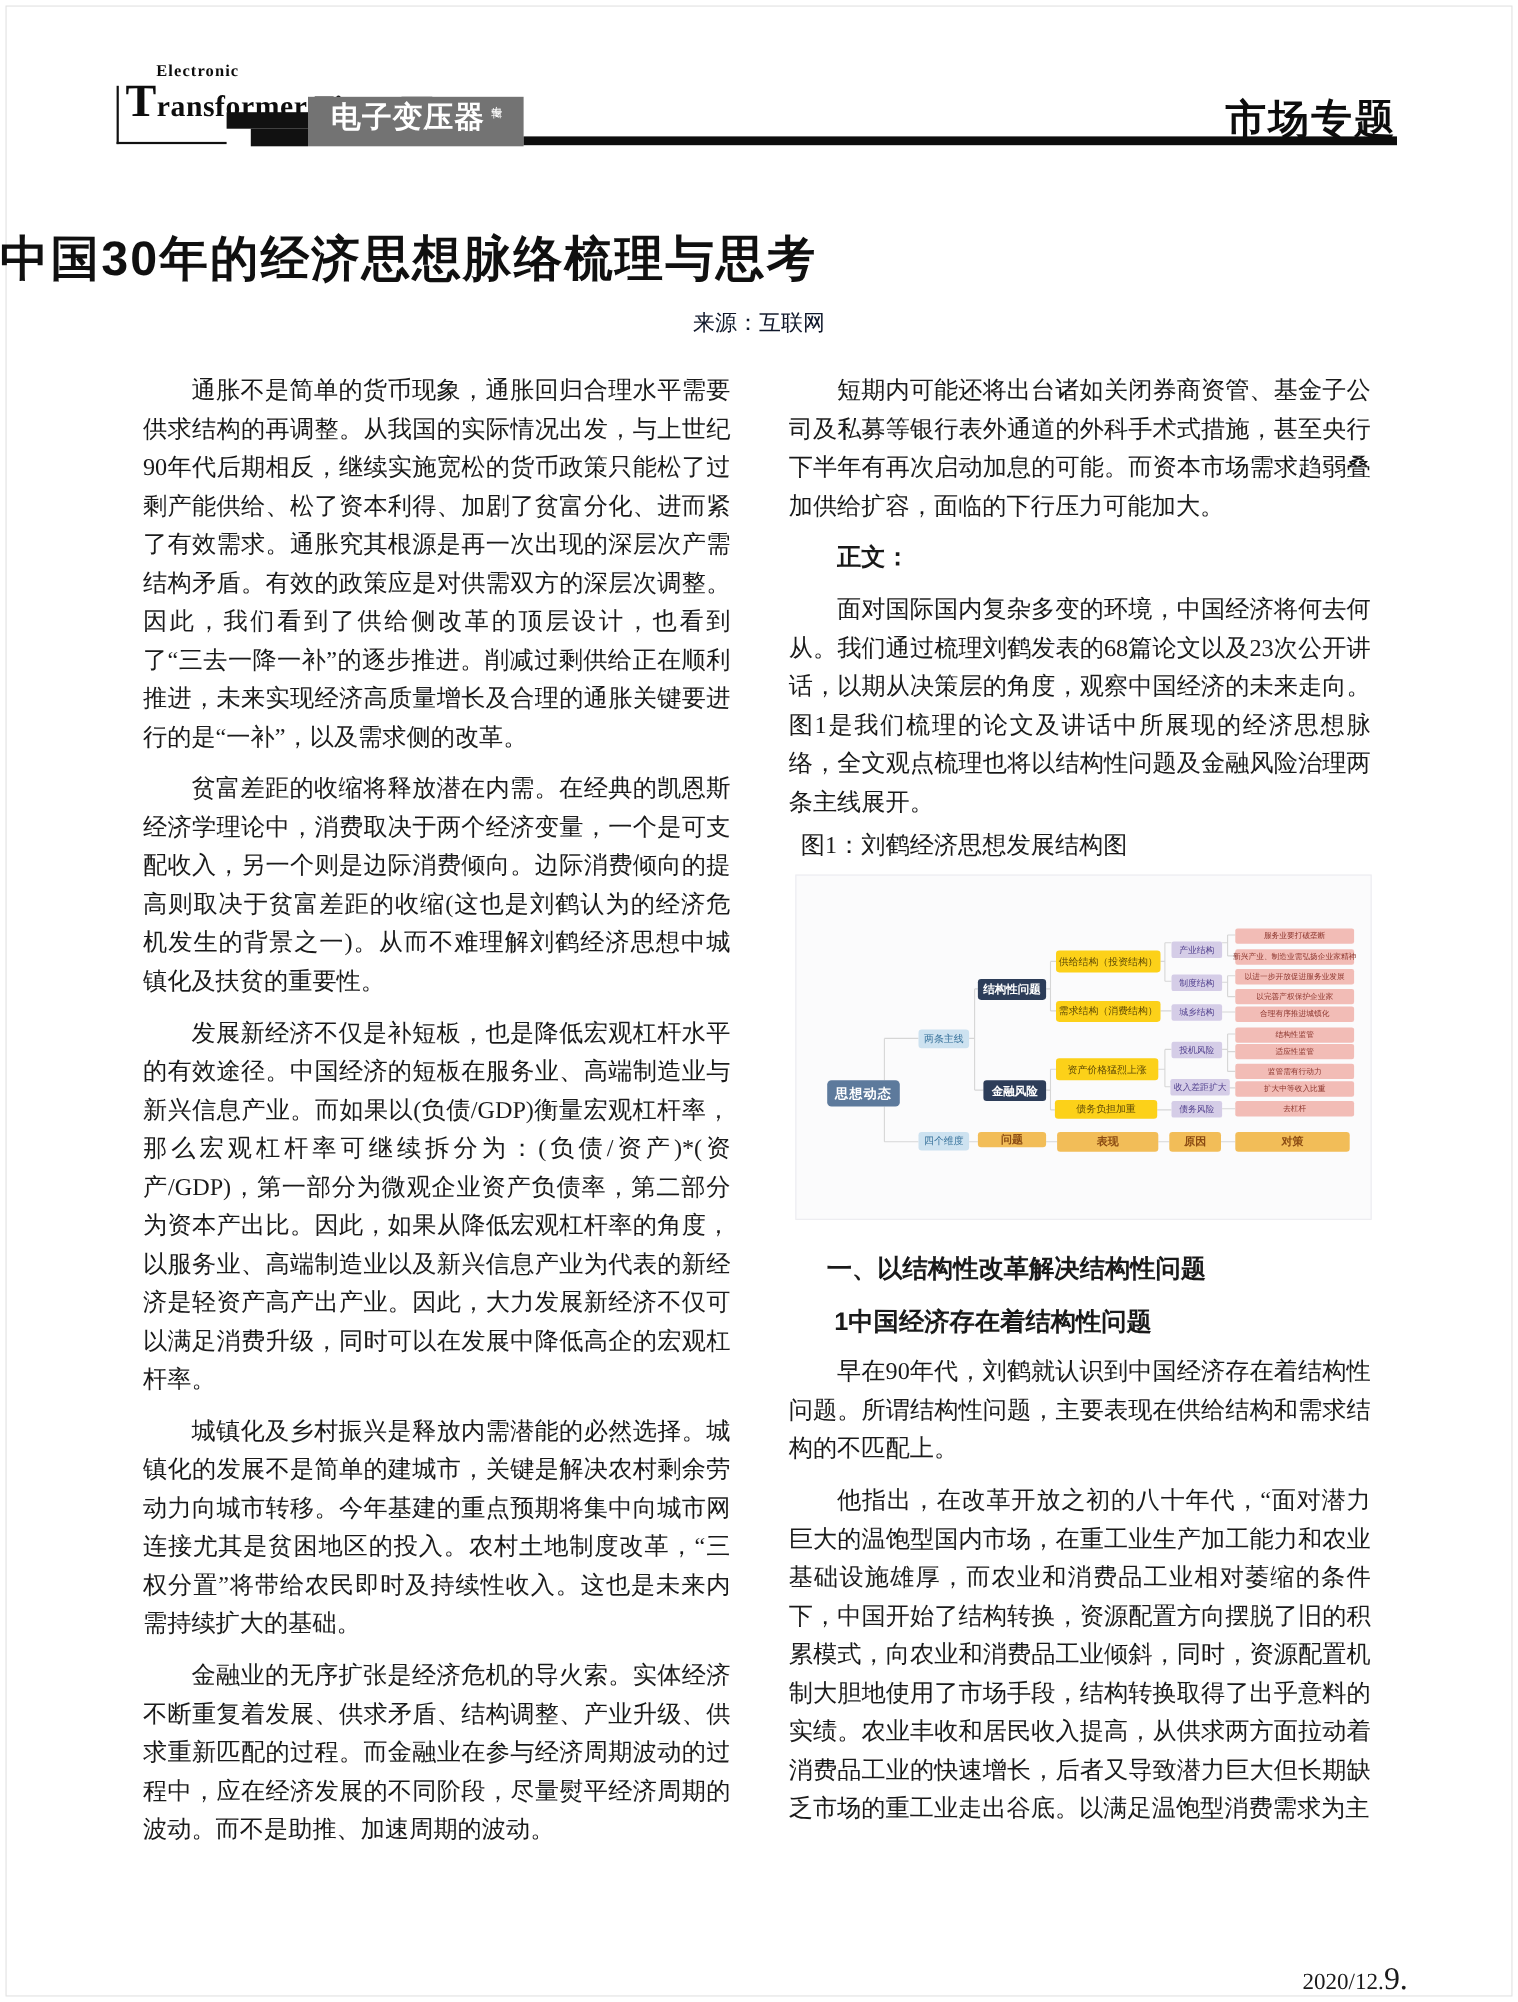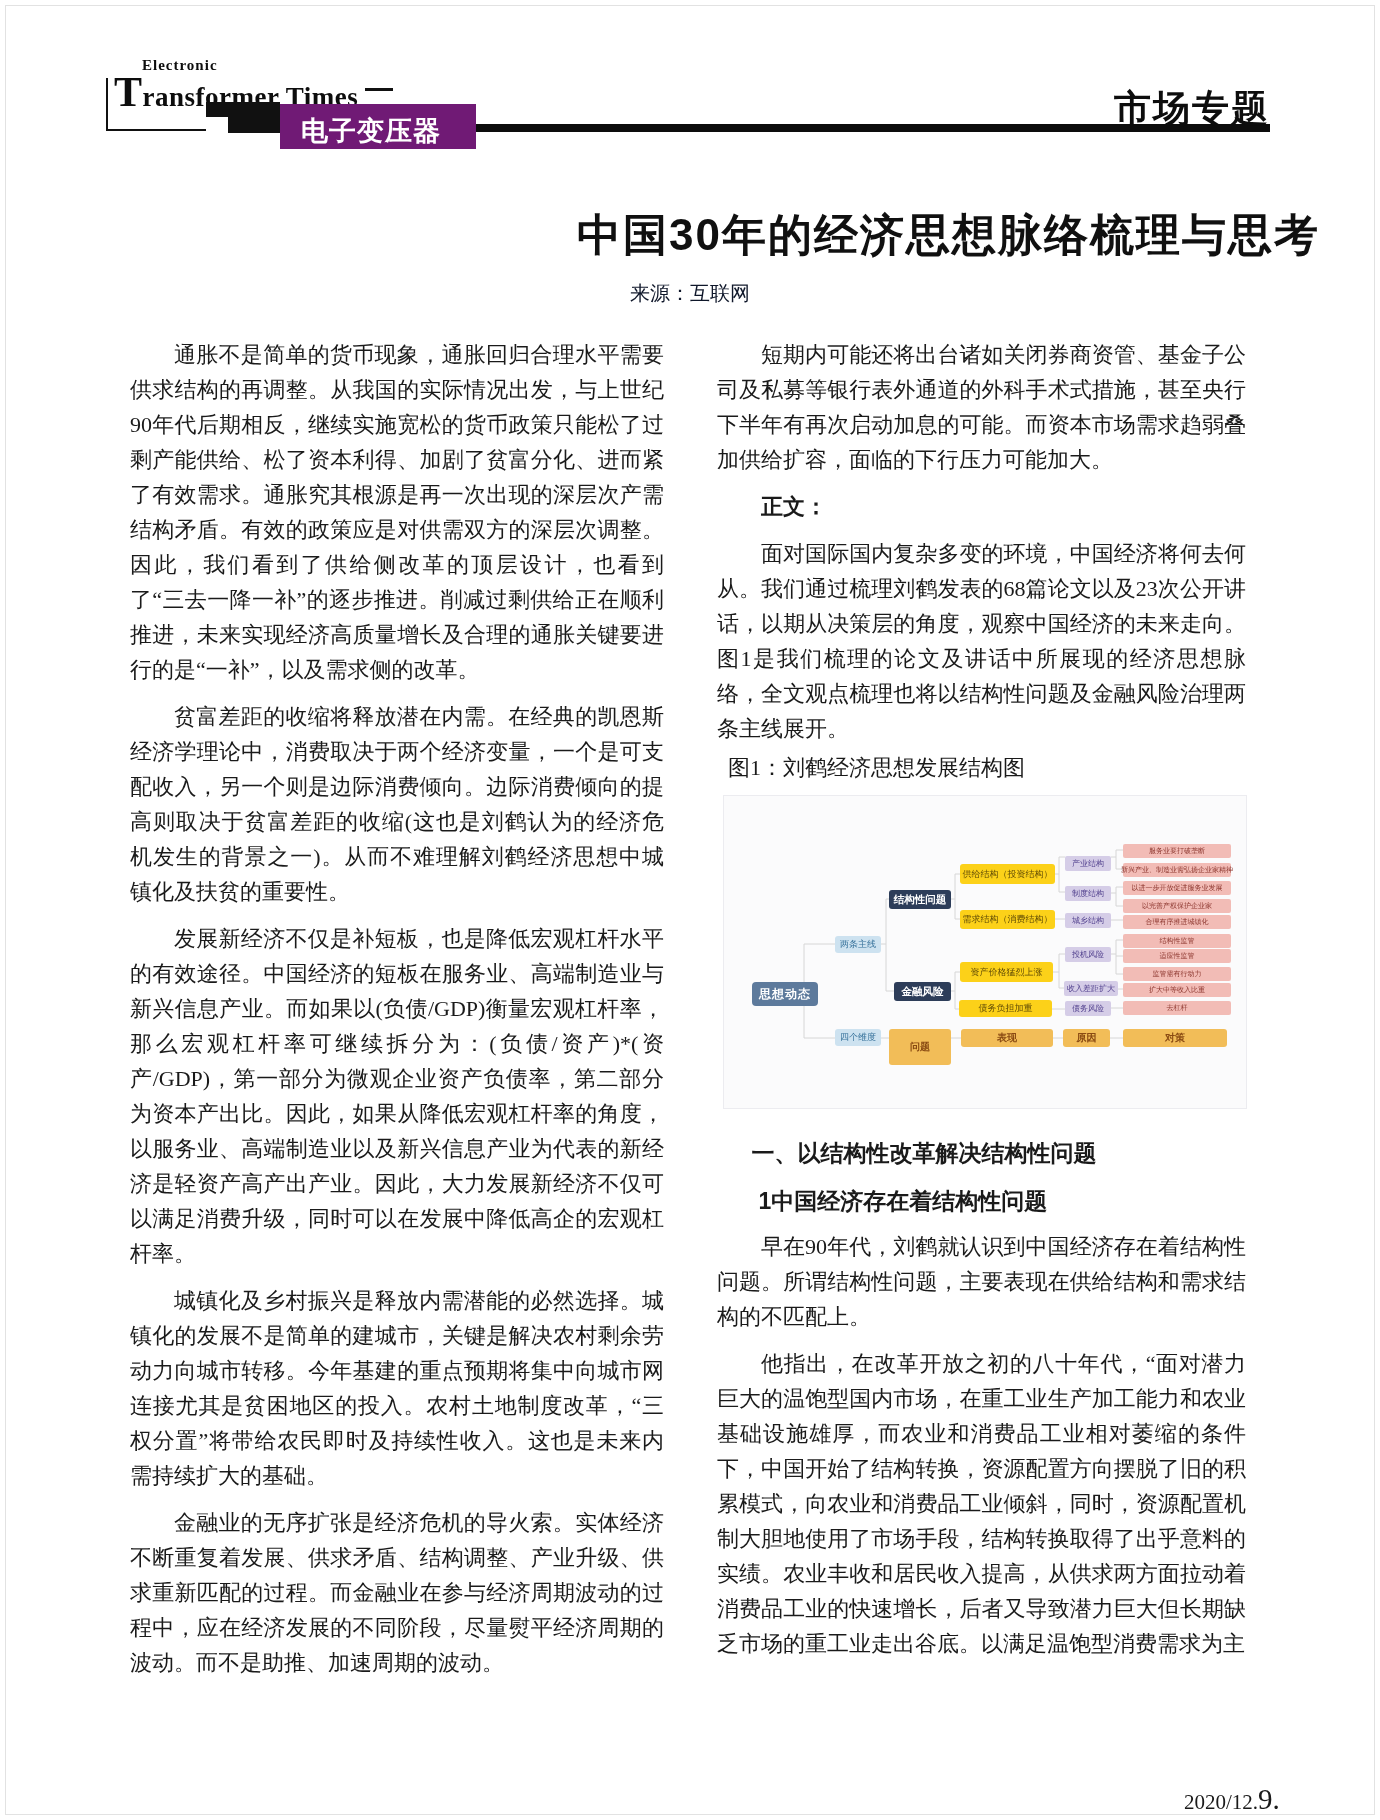--- a/index.html
+++ b/index.html
@@ -11,31 +11,31 @@
   .logo-top{position:absolute;left:142px;top:57px;font-family:"Liberation Serif",serif;
             font-weight:700;font-size:15px;letter-spacing:1px;color:#0d0d0d;}
   .logo-main{position:absolute;left:114px;top:68px;font-family:"Liberation Serif",serif;
              font-weight:700;font-size:27px;letter-spacing:0.5px;color:#0d0d0d;}
   .logo-main::first-letter{font-size:42px;}
   .rule-v{position:absolute;left:106px;top:78px;width:2px;height:53px;background:#111;}
   .rule-h{position:absolute;left:106px;top:129px;width:100px;height:2px;background:#111;}
   .logo-dash{position:absolute;left:365px;top:88px;width:28px;height:3px;background:#111;}
   .step1{position:absolute;left:206px;top:102px;width:74px;height:15px;background:#111;}
   .step2{position:absolute;left:228px;top:117px;width:52px;height:16px;background:#111;}
-  .badge{position:absolute;left:280px;top:104px;width:196px;height:45px;background:#701a75;
-         display:flex;align-items:flex-end;justify-content:center;gap:4px;}
+  .badge{position:absolute;left:280px;top:88px;width:196px;height:45px;background:#737373;
+         display:flex;align-items:flex-start;justify-content:center;gap:4px;}
   .badge-text{color:#fff;font-family:"Liberation Sans",sans-serif;font-weight:700;
               font-size:27px;letter-spacing:1px;}
   .badge-suffix{color:#fff;font-family:"Liberation Sans",sans-serif;font-size:10px;
                 writing-mode:vertical-rl;text-orientation:upright;line-height:1;letter-spacing:1px;}
   .masthead-rule{position:absolute;left:476px;top:124px;width:794px;height:8px;background:#0d0d0d;}
   .section-label{position:absolute;right:110px;top:84px;font-family:"Liberation Sans",sans-serif;
                  font-weight:700;font-size:37px;letter-spacing:2px;color:#0d0d0d;}
   
-  .article-title{position:absolute;left:0;top:206px;width:1320px;text-align:right;
+  .article-title{position:absolute;left:0;top:206px;width:1320px;text-align:left;
                  font-family:"Liberation Sans",sans-serif;font-weight:700;font-size:44px;
                  letter-spacing:2px;color:#101010;}
   .article-source{position:absolute;left:0;top:280px;width:1380px;text-align:center;
                   font-size:20px;color:#0f172a;}
   
   .col{position:absolute;top:337px;}
   .col-left{left:130px;width:534px;}
   .col-right{left:717px;width:529px;}
   .col p{margin:0 0 12px 0;font-size:22px;line-height:35px;text-align:justify;
          text-indent:2em;color:#1a1a1a;}
@@ -61,21 +61,21 @@
   .f-line-bottom{left:111px;top:233px;}
   .f-theme{background:#2d3d59;color:#fff;font-weight:700;font-size:10.5px;}
   .f-theme1{left:165px;top:94px;width:62px;height:19px;}
   .f-theme2{left:170px;top:186px;width:57px;height:19px;}
   .f-yellow{background:#fcd119;color:#5f4a06;font-size:9px;}
   .f-y1{left:236px;top:68px;width:95px;height:20px;}
   .f-y2{left:236px;top:114px;width:95px;height:19px;}
   .f-y3{left:236px;top:166px;width:93px;height:20px;}
   .f-y4{left:235px;top:204px;width:93px;height:17px;}
   .f-gold{background:#f2bd58;color:#8a4b13;font-weight:700;font-size:10px;}
-  .f-b1{left:165px;top:233px;width:62px;height:36px;}
+  .f-b1{left:165px;top:233px;width:62px;height:14px;}
   .f-b2{left:237px;top:233px;width:92px;height:18px;}
   .f-b3{left:339px;top:233px;width:47px;height:18px;}
   .f-b4{left:399px;top:233px;width:104px;height:18px;}
   .f-purple{background:#d5cde7;color:#4f3e8c;font-size:8px;width:46px;height:15px;
             border-radius:2px;}
   .f-p1{left:341px;top:60px;}  .f-p2{left:341px;top:90px;}
   .f-p3{left:341px;top:117px;} .f-p4{left:341px;top:151px;}
   .f-p5{left:340px;top:185px;width:54px;} .f-p6{left:341px;top:205px;}
   .f-pink{background:#f2bcb6;color:#8c362e;font-size:7px;left:399px;width:108px;
           height:14px;border-radius:2px;}

